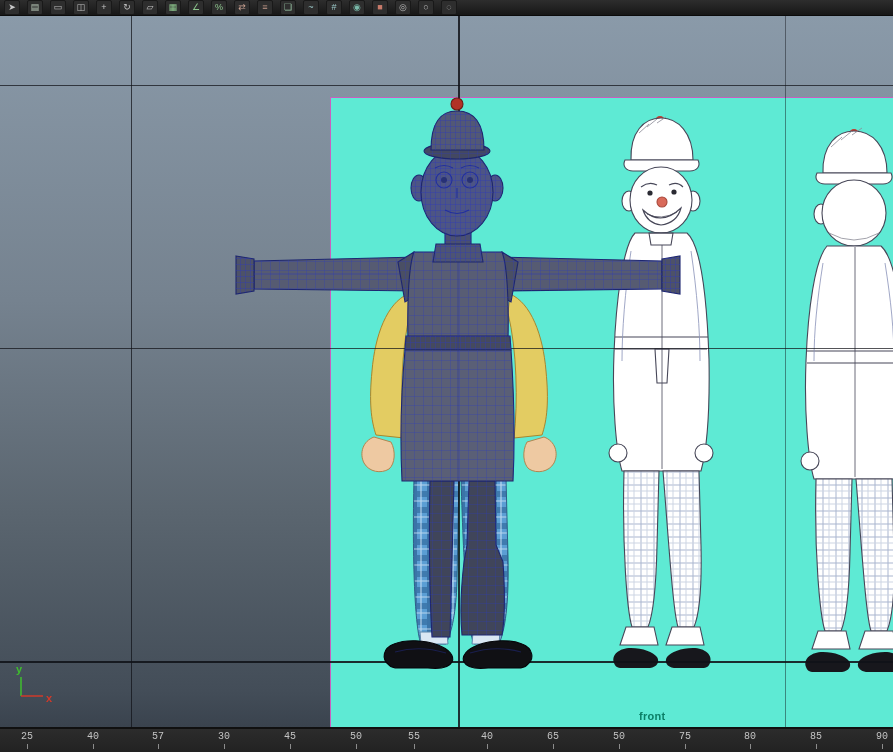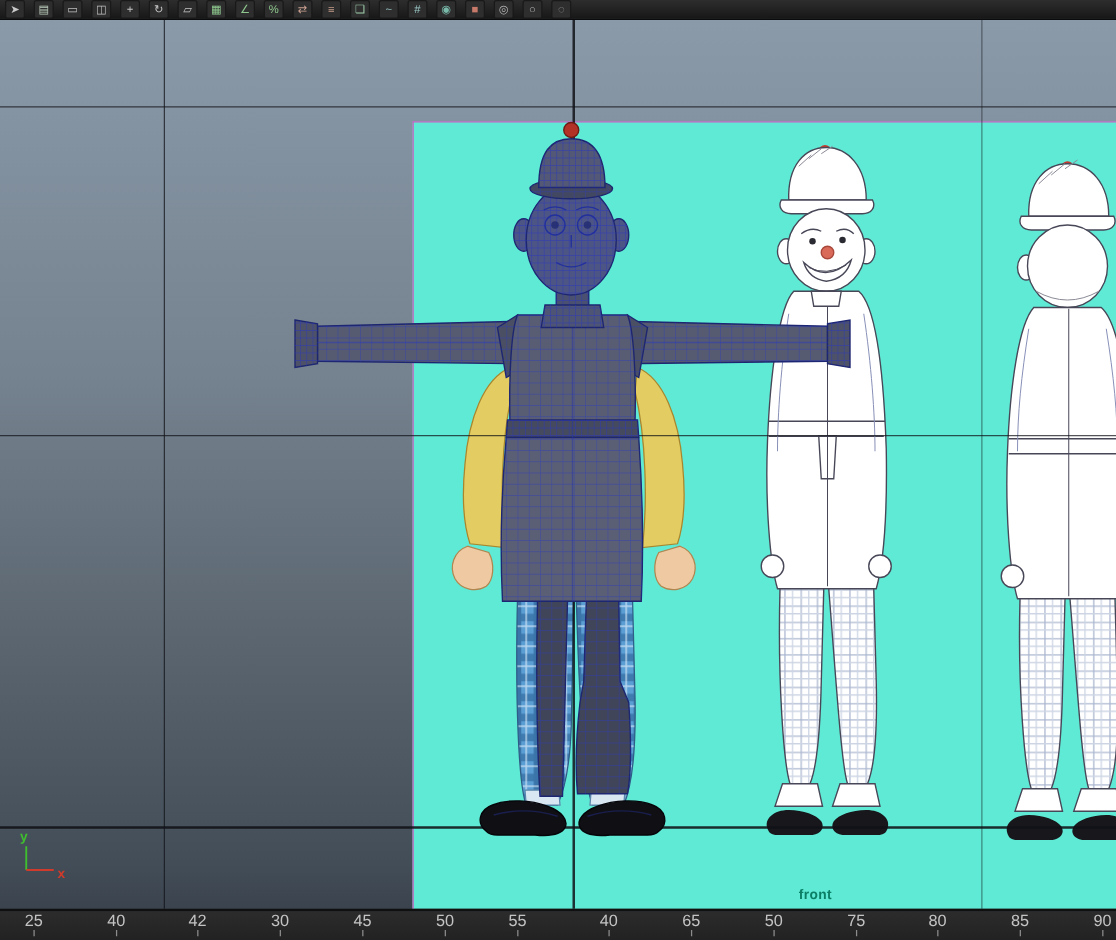--- a/index.html
+++ b/index.html
@@ -32,21 +32,21 @@
   #gh1{top:85px;} #gh2{top:348px;} #gh3{top:661px;height:2px;opacity:.88;}
   #gv1{left:131px;} #gv2{left:458px;width:2px;opacity:.85;} #gv3{left:785px;opacity:.45;}
 
   .model-svg{position:absolute;left:0;top:0;z-index:4;}
   .axis-gizmo{position:absolute;left:12px;top:662px;z-index:6;}
 
   
   .timeline{position:absolute;left:0;right:0;bottom:0;height:25px;z-index:50;
             background:linear-gradient(#2c2c2c,#222);border-top:2px solid #101010;box-sizing:border-box;}
   .tick{position:absolute;top:3px;transform:translateX(-50%);text-align:center;}
-  .tick-num{display:block;color:#c3c3c3;font-size:13px;line-height:10px;font-family:Liberation Sans, sans-serif;}
+  .tick-num{display:block;color:#c3c3c3;font-size:10px;line-height:10px;font-family:Liberation Mono, monospace;}
   .tick-mark{display:block;width:1px;height:5px;background:#8d8d8d;margin:2px auto 0;}
 </style>
 </head>
 <body>
 
 <div class="stage">
 
   <div class="toolbar">
       <span class="tb-icon" style="color: rgb(200, 200, 200);">➤</span>
       <span class="tb-icon" style="color: rgb(185, 201, 185);">▤</span>
@@ -259,21 +259,21 @@
   <div class="timeline">
     <div class="tick" style="left:27px">
         <span class="tick-num">25</span>
         <span class="tick-mark"></span>
       </div>
     <div class="tick" style="left:93px">
         <span class="tick-num">40</span>
         <span class="tick-mark"></span>
       </div>
     <div class="tick" style="left:158px">
-        <span class="tick-num">42</span>
+        <span class="tick-num">57</span>
         <span class="tick-mark"></span>
       </div>
     <div class="tick" style="left:224px">
         <span class="tick-num">30</span>
         <span class="tick-mark"></span>
       </div>
     <div class="tick" style="left:290px">
         <span class="tick-num">45</span>
         <span class="tick-mark"></span>
       </div>

